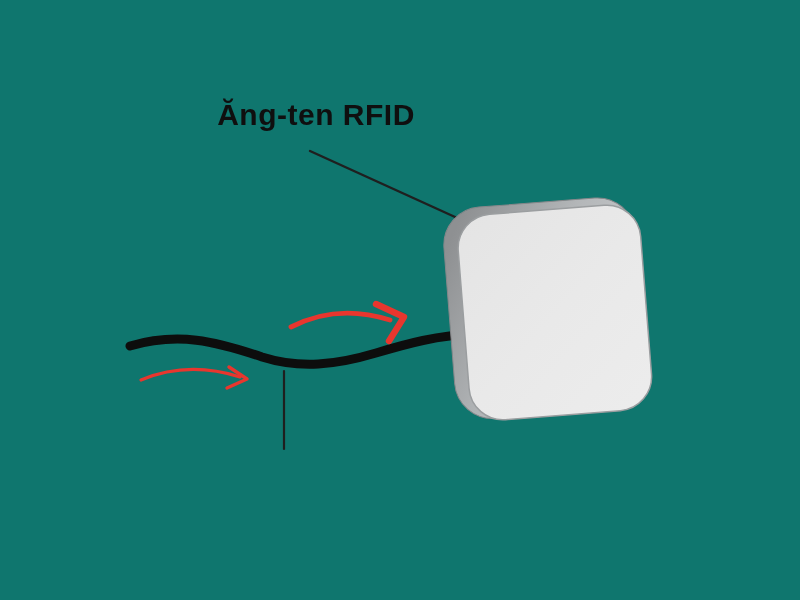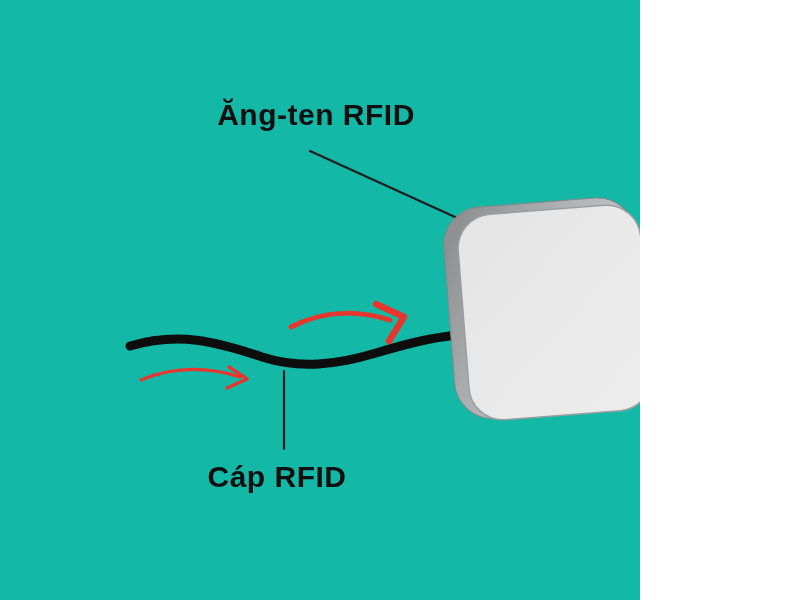--- a/index.html
+++ b/index.html
@@ -2,23 +2,23 @@
 <html><head>
 <meta charset="utf-8">
 <style>
   html, body {
     margin: 0;
     padding: 0;
     background: #ffffff;
   }
   .stage {
     position: relative;
-    width: 640px;
+    width: 800px;
     height: 600px;
-    background: #14b8a6;
+    background: #0f766e;
     overflow: hidden;
     font-family: "Liberation Sans", "DejaVu Sans", sans-serif;
   }
   .diagram-svg {
     position: absolute;
     left: 0;
     top: 0;
   }
   .label {
     position: absolute;
@@ -79,15 +79,14 @@
     </g>
 
     <g>
       <path d="M 291 327 C 320 312, 352 308, 390 320" fill="none" stroke-width="4.8" stroke-linecap="round" stroke="#e8362e"></path>
       <path d="M 376 304 L 404 317 L 389 341" fill="none" stroke-width="6.4" stroke-linecap="round" stroke-linejoin="round" stroke="#e8362e"></path>
     </g>
   </svg>
 
   <div class="label label-antenna">Ăng-ten RFID</div>
 
-  <div class="label label-cable">Cáp RFID</div>
 
 </div>
 
 </body></html>

